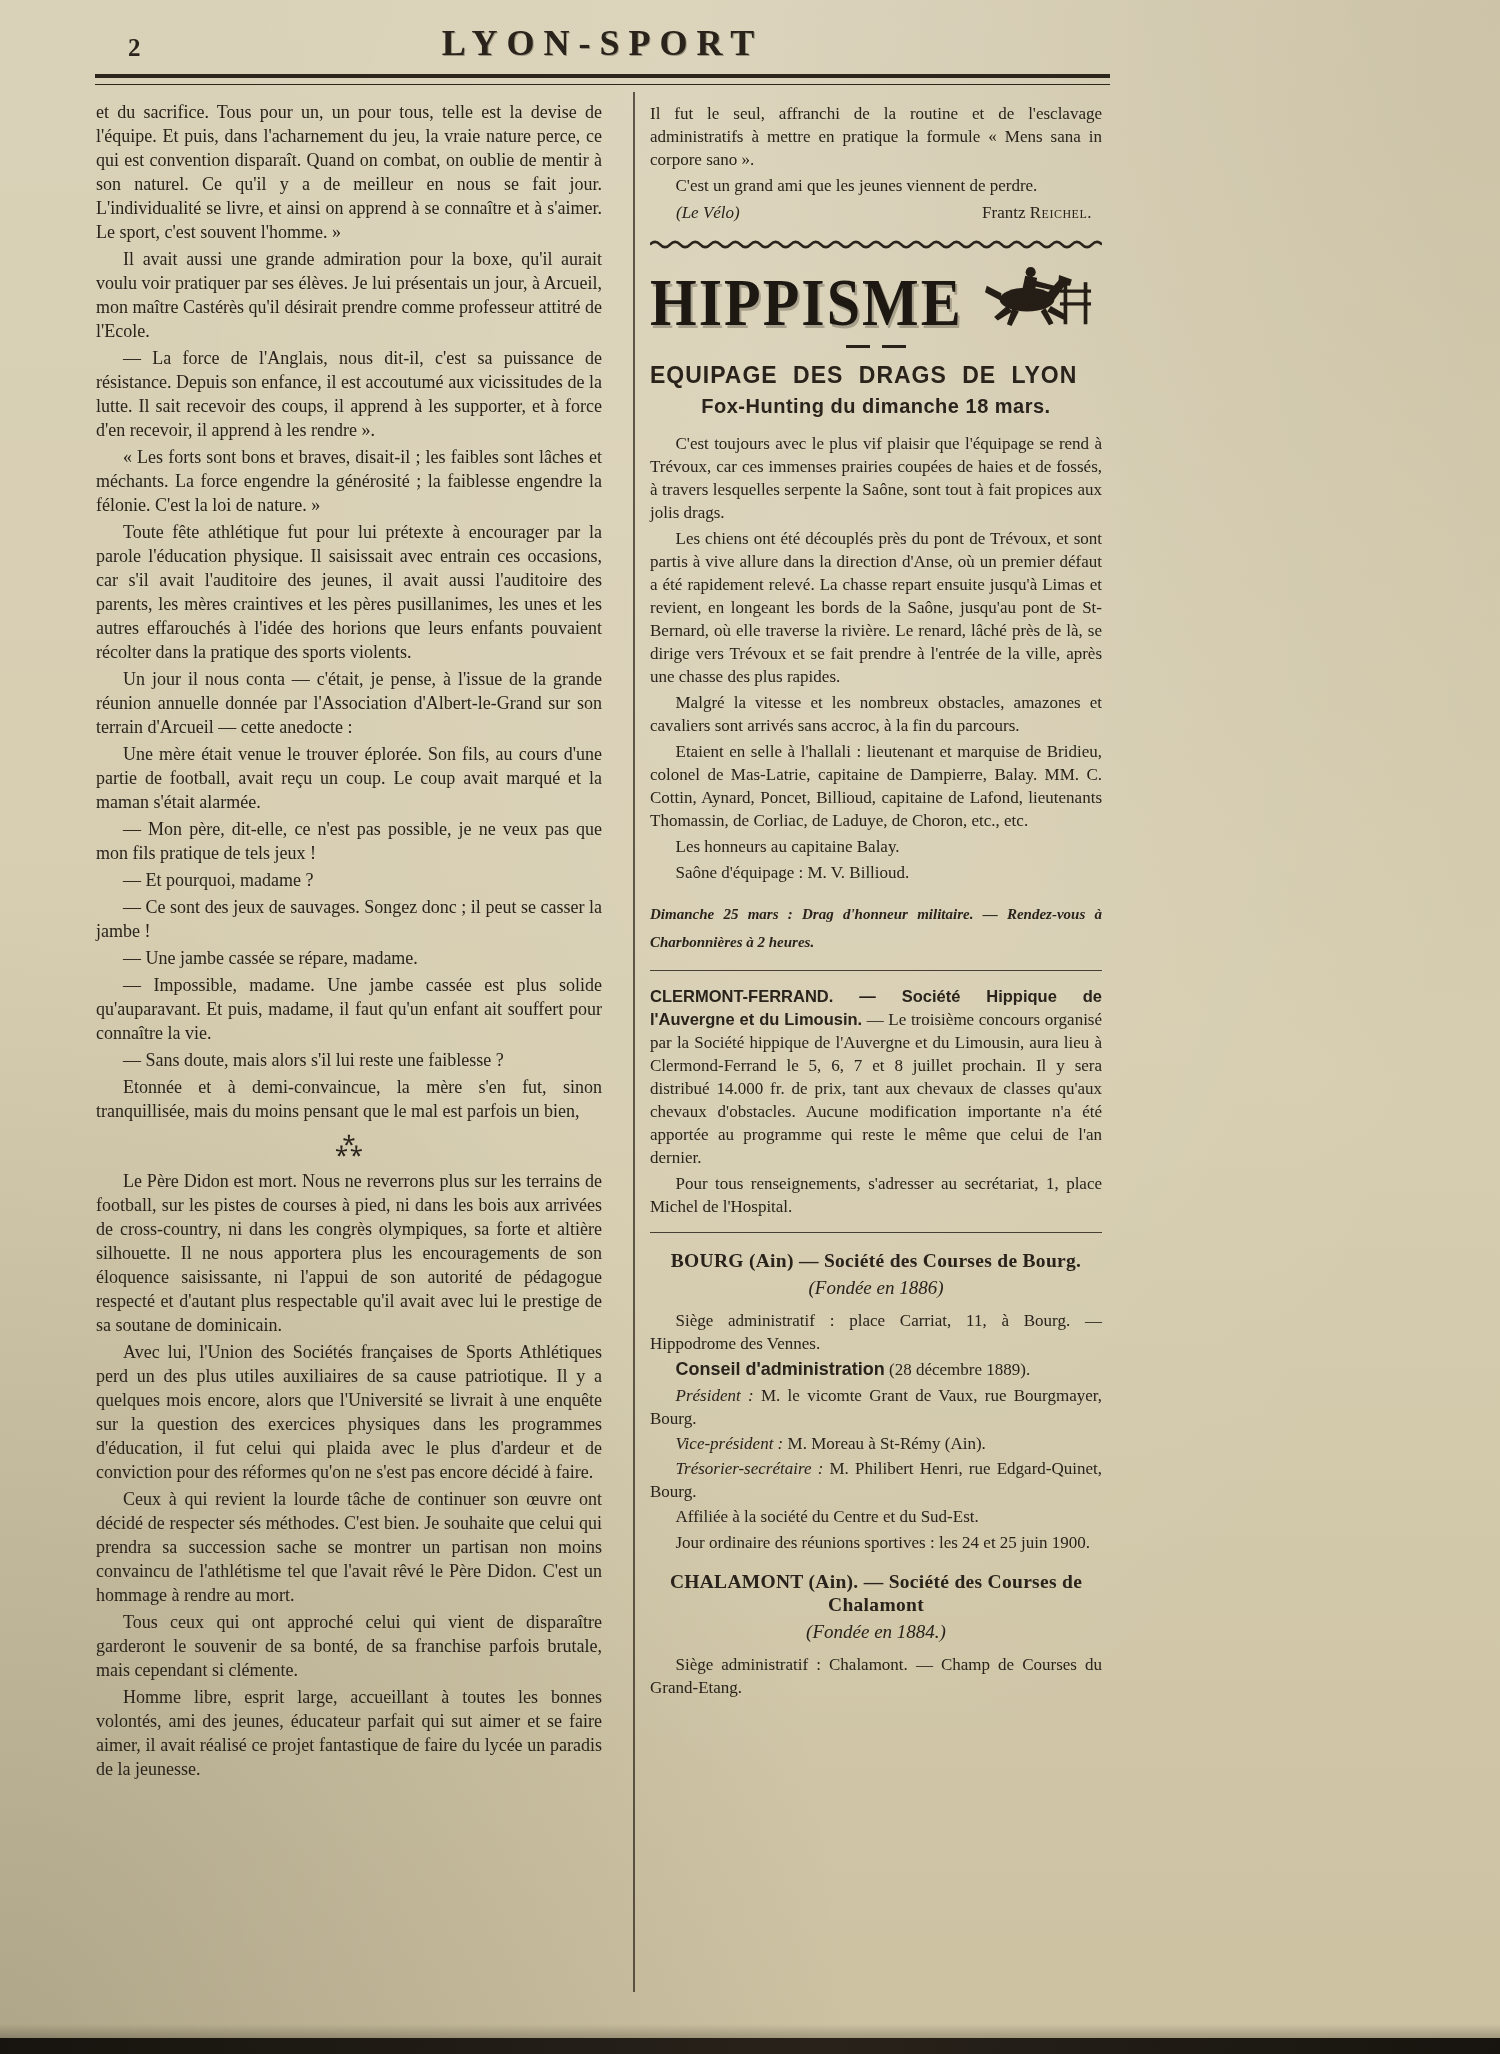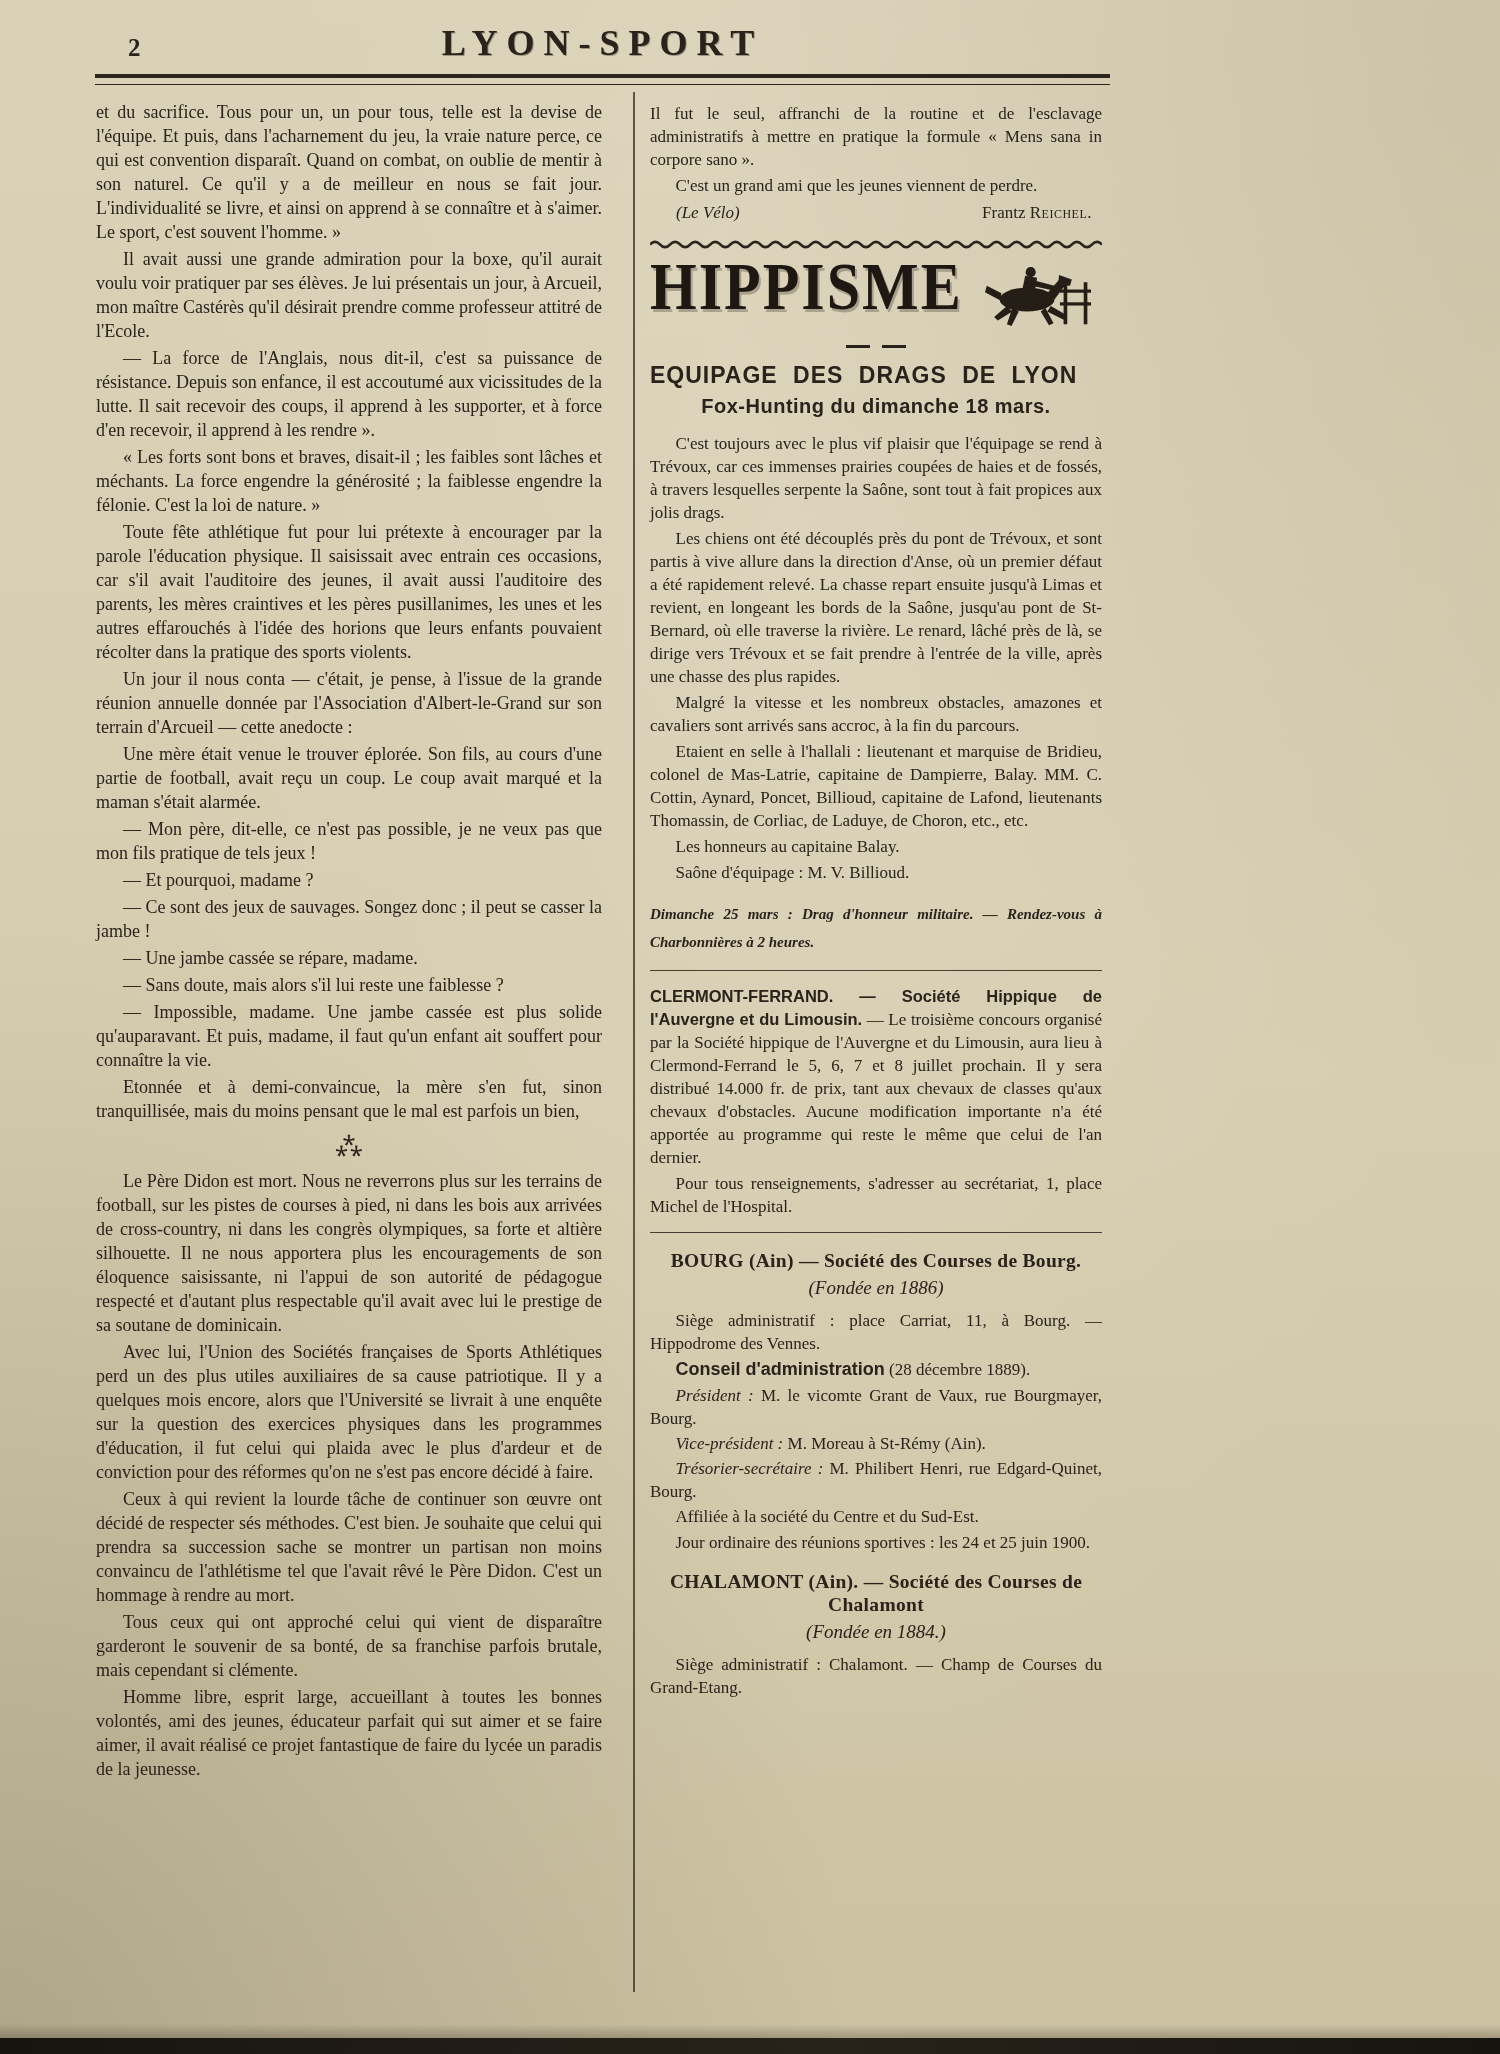--- a/index.html
+++ b/index.html
@@ -61,21 +61,21 @@
   .byline{
     display:flex;justify-content:space-between;align-items:baseline;
     margin:4px 0 2px 0;
   }
   .byline .source{font-style:italic;padding-left:26px;}
   .byline .author{padding-right:10px;}
   .sc{font-variant:small-caps;letter-spacing:0.5px;}
   .wave-wrap{margin:14px 0 6px 0;}
   .wave-wrap svg{display:block;width:100%;height:13px;}
   .hippisme-row{
-    display:flex;align-items:flex-start;justify-content:space-between;
+    display:flex;align-items:flex-end;justify-content:space-between;
     margin:2px 0 0 0;
   }
   .hippisme-title{
     font-size:60px;font-weight:bold;letter-spacing:2px;line-height:1;
     transform:scale(1,1.12);transform-origin:left center;
     color:#1d1812;
     text-shadow:2px 2px 0 rgba(40,33,24,0.28);
     white-space:nowrap;
   }
   .horse-svg{width:128px;height:76px;flex:0 0 auto;}
@@ -124,22 +124,22 @@
     <p>Il avait aussi une grande admiration pour la boxe, qu'il aurait voulu voir pratiquer par ses élèves. Je lui présentais un jour, à Arcueil, mon maître Castérès qu'il désirait prendre comme professeur attitré de l'Ecole.</p>
     <p>— La force de l'Anglais, nous dit-il, c'est sa puissance de résistance. Depuis son enfance, il est accoutumé aux vicissitudes de la lutte. Il sait recevoir des coups, il apprend à les supporter, et à force d'en recevoir, il apprend à les rendre ».</p>
     <p>« Les forts sont bons et braves, disait-il ; les faibles sont lâches et méchants. La force engendre la générosité ; la faiblesse engendre la félonie. C'est la loi de nature. »</p>
     <p>Toute fête athlétique fut pour lui prétexte à encourager par la parole l'éducation physique. Il saisissait avec entrain ces occasions, car s'il avait l'auditoire des jeunes, il avait aussi l'auditoire des parents, les mères craintives et les pères pusillanimes, les unes et les autres effarouchés à l'idée des horions que leurs enfants pouvaient récolter dans la pratique des sports violents.</p>
     <p>Un jour il nous conta — c'était, je pense, à l'issue de la grande réunion annuelle donnée par l'Association d'Albert-le-Grand sur son terrain d'Arcueil — cette anedocte :</p>
     <p>Une mère était venue le trouver éplorée. Son fils, au cours d'une partie de football, avait reçu un coup. Le coup avait marqué et la maman s'était alarmée.</p>
     <p>— Mon père, dit-elle, ce n'est pas possible, je ne veux pas que mon fils pratique de tels jeux !</p>
     <p>— Et pourquoi, madame ?</p>
     <p>— Ce sont des jeux de sauvages. Songez donc ; il peut se casser la jambe !</p>
     <p>— Une jambe cassée se répare, madame.</p>
+    <p>— Impossible, madame. Une jambe cassée est plus solide qu'auparavant. Et puis, madame, il faut qu'un enfant ait souffert pour connaître la vie.</p>
     <p>— Sans doute, mais alors s'il lui reste une faiblesse ?</p>
-    <p>— Impossible, madame. Une jambe cassée est plus solide qu'auparavant. Et puis, madame, il faut qu'un enfant ait souffert pour connaître la vie.</p>
     <p>Etonnée et à demi-convaincue, la mère s'en fut, sinon tranquillisée, mais du moins pensant que le mal est parfois un bien,</p>
     <div class="asterism">⁂</div>
     <p>Le Père Didon est mort. Nous ne reverrons plus sur les terrains de football, sur les pistes de courses à pied, ni dans les bois aux arrivées de cross-country, ni dans les congrès olympiques, sa forte et altière silhouette. Il ne nous apportera plus les encouragements de son éloquence saisissante, ni l'appui de son autorité de pédagogue respecté et d'autant plus respectable qu'il avait avec lui le prestige de sa soutane de dominicain.</p>
     <p>Avec lui, l'Union des Sociétés françaises de Sports Athlétiques perd un des plus utiles auxiliaires de sa cause patriotique. Il y a quelques mois encore, alors que l'Université se livrait à une enquête sur la question des exercices physiques dans les programmes d'éducation, il fut celui qui plaida avec le plus d'ardeur et de conviction pour des réformes qu'on ne s'est pas encore décidé à faire.</p>
     <p>Ceux à qui revient la lourde tâche de continuer son œuvre ont décidé de respecter sés méthodes. C'est bien. Je souhaite que celui qui prendra sa succession sache se montrer un partisan non moins convaincu de l'athlétisme tel que l'avait rêvé le Père Didon. C'est un hommage à rendre au mort.</p>
     <p>Tous ceux qui ont approché celui qui vient de disparaître garderont le souvenir de sa bonté, de sa franchise parfois brutale, mais cependant si clémente.</p>
     <p>Homme libre, esprit large, accueillant à toutes les bonnes volontés, ami des jeunes, éducateur parfait qui sut aimer et se faire aimer, il avait réalisé ce projet fantastique de faire du lycée un paradis de la jeunesse.</p>
   </div>
 
   <div class="divider"></div>

